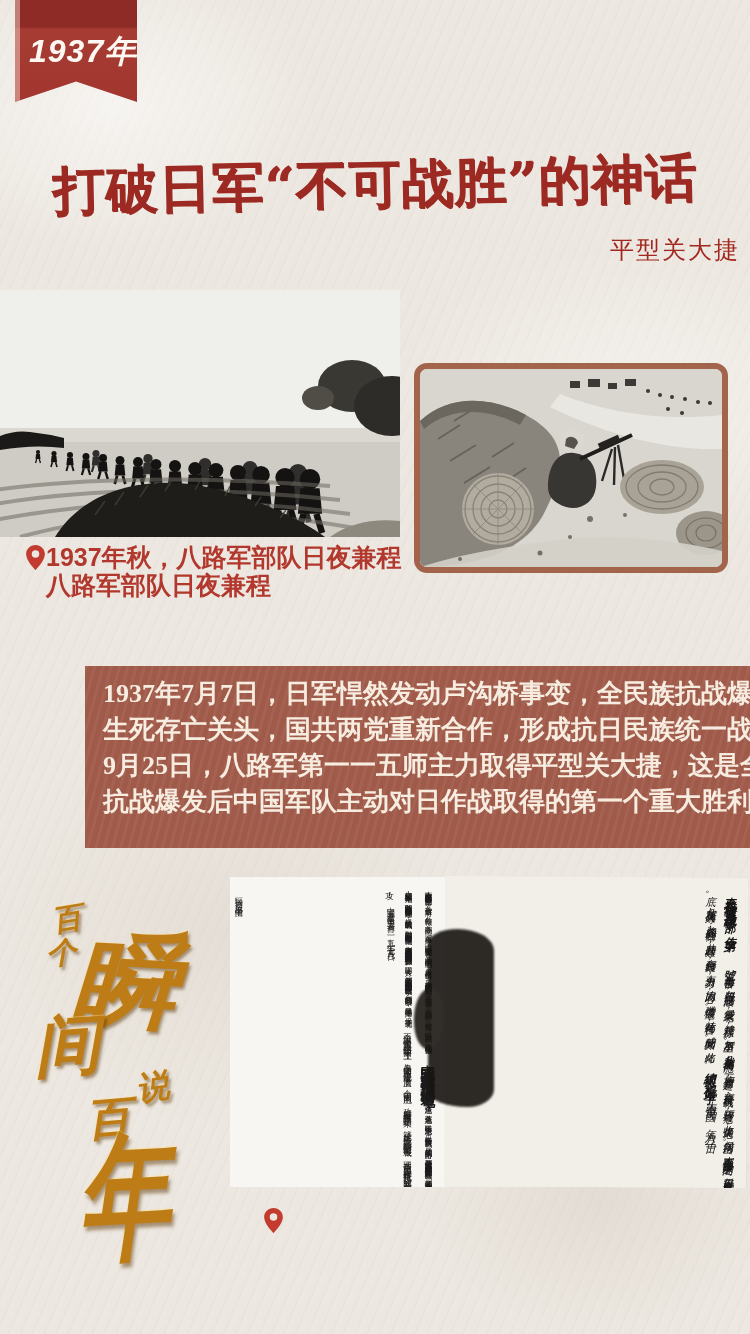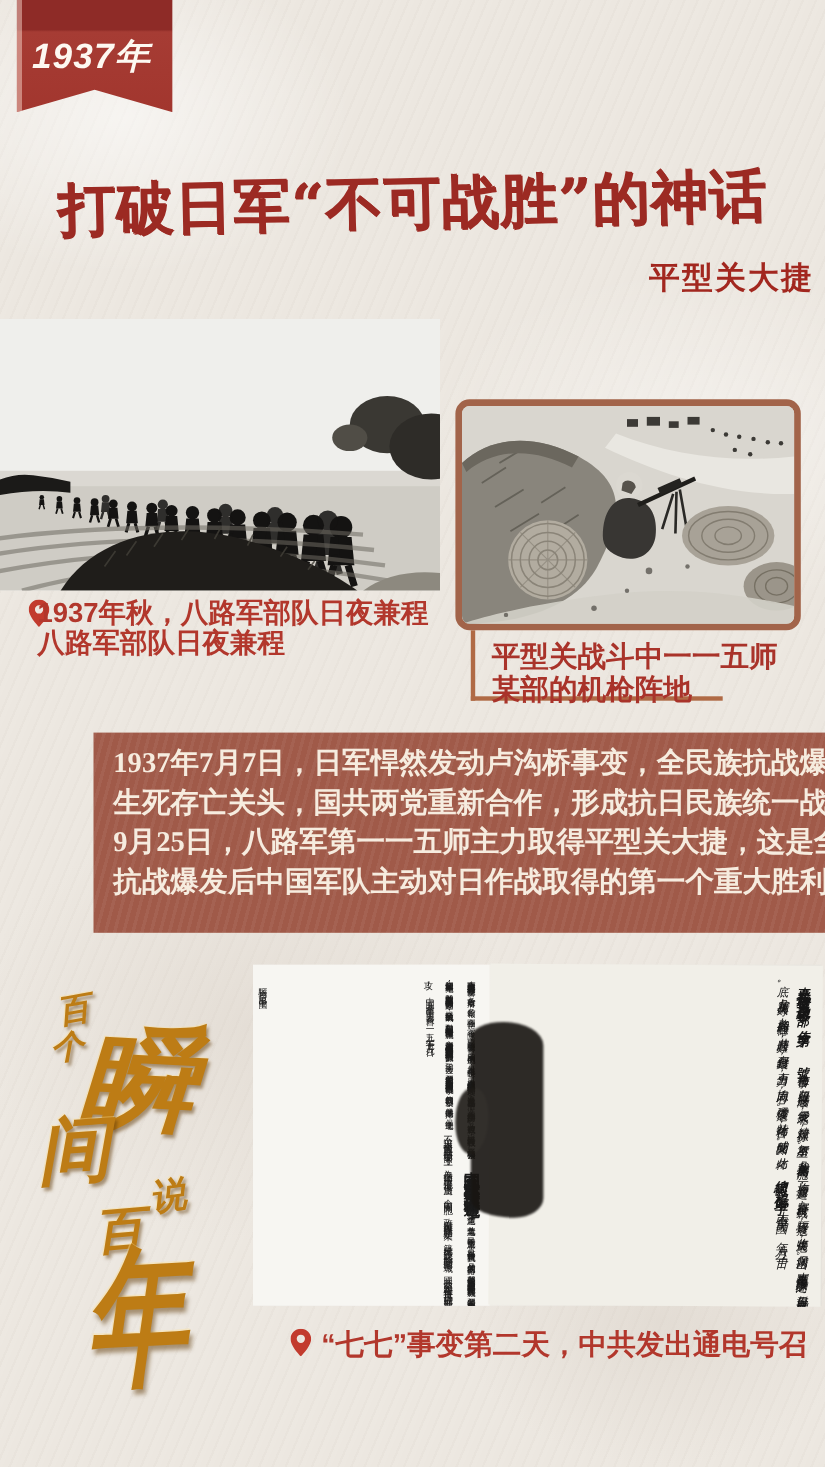--- a/index.html
+++ b/index.html
@@ -8,33 +8,33 @@
     position:relative;width:750px;height:1334px;overflow:hidden;
     background-color:#ece7e0;
     background-image:
       radial-gradient(ellipse 320px 220px at 15% 8%, rgba(255,255,255,.55), transparent 65%),
       radial-gradient(ellipse 420px 260px at 85% 30%, rgba(255,255,255,.4), transparent 60%),
       radial-gradient(ellipse 380px 300px at 30% 70%, rgba(214,205,195,.35), transparent 65%),
       radial-gradient(ellipse 300px 220px at 80% 90%, rgba(212,203,193,.4), transparent 60%),
       repeating-linear-gradient(113deg, rgba(176,165,152,.05) 0 2px, rgba(255,255,255,.04) 2px 6px, transparent 6px 11px);
   }
   
-  .ribbon{position:absolute;left:15px;top:0;width:142px;height:102px;
+  .ribbon{position:absolute;left:15px;top:0;width:122px;height:102px;
     background:linear-gradient(180deg,#8e2b27 0,#8e2b27 27px,#a63c34 29px,#a2362e 100%);
     clip-path:polygon(0 0,100% 0,100% 100%,50% 80%,0 100%);text-align:center;}
   .ribbon::before{content:"";position:absolute;left:0;top:0;width:5px;height:100%;
     background:rgba(255,230,220,.45);}
   .ribbon .year{position:absolute;left:14px;top:30px;font-size:32px;font-weight:bold;
     font-style:italic;color:#fdf8f1;letter-spacing:1px;white-space:nowrap;}
   
   .main-title{position:absolute;left:0;right:0;top:150px;text-align:center;
     font-family:"DejaVu Serif","Liberation Serif",serif;font-weight:900;
     font-size:52px;color:#9c2a23;letter-spacing:1px;transform:rotate(-1.2deg);
     text-shadow:1px 1px 0 #9c2a23;white-space:nowrap;}
-  .sub-title{position:absolute;right:10px;top:234px;font-size:28px;font-weight:bold;
+  .sub-title{position:absolute;right:10px;top:234px;font-size:24px;font-weight:normal;
     color:#a2271f;letter-spacing:2px;white-space:nowrap;}
   
   .photo-march{position:absolute;left:0;top:290px;width:400px;height:247px;overflow:hidden;}
   
   .cap{position:absolute;font-weight:bold;color:#b2372c;white-space:nowrap;}
   .pin{position:absolute;width:19px;height:25px;}
   
   .photo-mg{position:absolute;left:414px;top:363px;width:314px;height:210px;
     border:6px solid #a2644a;border-radius:13px;box-sizing:border-box;
     overflow:hidden;background:#dcd9d3;}
@@ -150,21 +150,21 @@
       <g stroke="#434039" stroke-width="1.5" opacity=".8">
         <path d="M95,225 l10,-14 M115,215 l9,-13 M140,207 l8,-12 M165,201 l7,-11 M195,200 l6,-11 M225,206 l5,-10 M255,216 l6,-9 M280,228 l6,-8"></path>
       </g>
       <path d="M330,247 q28,-20 70,-16 l0,16 Z" fill="#8d897f"></path>
     </svg>
   </div>
 
   <svg class="pin" style="left:26px;top:545px;" viewBox="0 0 18 24">
     <path d="M9 0C4 0 0 4 0 8.8 0 15.2 9 24 9 24s9-8.8 9-15.2C18 4 14 0 9 0zm0 12.3a3.6 3.6 0 1 1 0-7.2 3.6 3.6 0 0 1 0 7.2z" fill="#c23b2e"></path>
   </svg>
-  <div class="cap" style="left:34px;top:543px;font-size:25px;line-height:28px;">
+  <div class="cap" style="left:46px;top:543px;font-size:25px;line-height:28px;">
     <div>1937年秋，八路军部队日夜兼程</div>
     <div>八路军部队日夜兼程</div>
   </div>
 
   <div class="photo-mg">
     <svg width="302" height="198" viewBox="0 0 302 198" xmlns="http://www.w3.org/2000/svg">
       <rect width="302" height="198" fill="#d9d6cf"></rect>
 
       <path d="M140,25 C190,45 245,52 302,46 L302,80 C240,82 180,62 130,38 Z" fill="#e9e7e1"></path>
       <g fill="#3c3a36">
@@ -228,24 +228,20 @@
       <g fill="#4a4741" opacity=".7">
         <circle cx="40" cy="190" r="2"></circle>
           <circle cx="120" cy="184" r="2.5"></circle>
           <circle cx="170" cy="150" r="3"></circle>
         <circle cx="205" cy="146" r="2"></circle>
           <circle cx="150" cy="168" r="2"></circle>
       </g>
     </svg>
   </div>
 
-  <div class="cap2-frame">
-    <div class="cap cap-line">平型关战斗中一一五师</div>
-    <div class="cap cap-line">某部的机枪阵地</div>
-  </div>
 
   <div class="infobox">
     <div class="line">1937年7月7日，日军悍然发动卢沟桥事变，全民族抗战爆发。</div>
     <div class="line">生死存亡关头，国共两党重新合作，形成抗日民族统一战线。</div>
     <div class="line">9月25日，八路军第一一五师主力取得平型关大捷，这是全民族</div>
     <div class="line">抗战爆发后中国军队主动对日作战取得的第一个重大胜利，打破</div>
   </div>
 
   <div class="logo">
     <span class="lg0">百</span>
@@ -272,16 +268,15 @@
       <span class="hw-commander">總司令楊靖宇</span>
       <span class="hw-date">大中華民國　年八月二十日</span>
     </div>
     <div class="seal"></div>
   </div>
 
   <svg class="pin" style="left:264px;top:1208px;" viewBox="0 0 18 24">
     <path d="M9 0C4 0 0 4 0 8.8 0 15.2 9 24 9 24s9-8.8 9-15.2C18 4 14 0 9 0zm0 12.3a3.6 3.6 0 1 1 0-7.2 3.6 3.6 0 0 1 0 7.2z" fill="#c23b2e"></path>
   </svg>
   <div class="cap" style="left:292px;top:1205px;font-size:26px;line-height:34px;">
-    <div>“七七”事变第二天，中共发出通电号召</div>
   </div>
 
 </div>
 
 </body></html>

